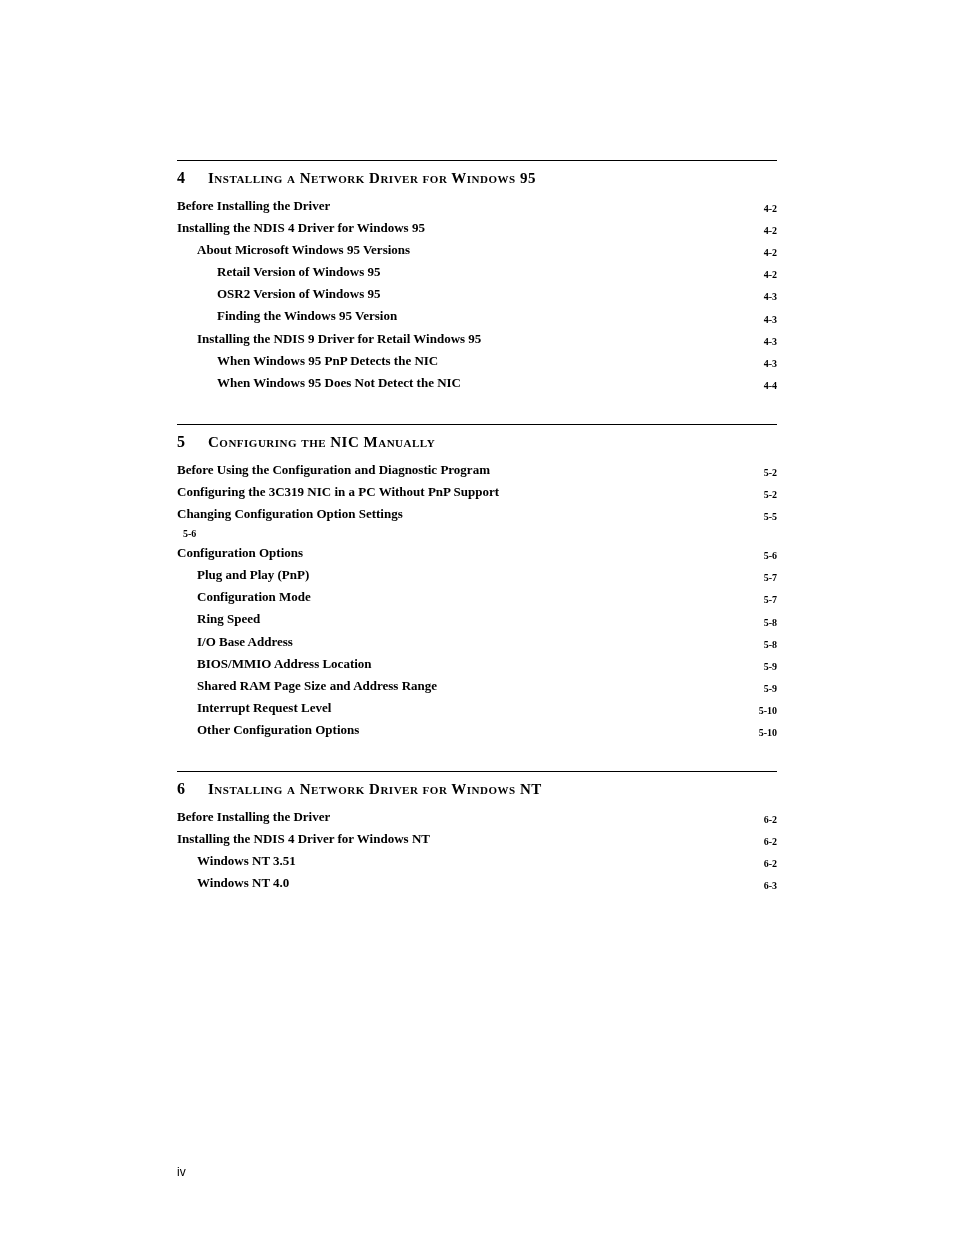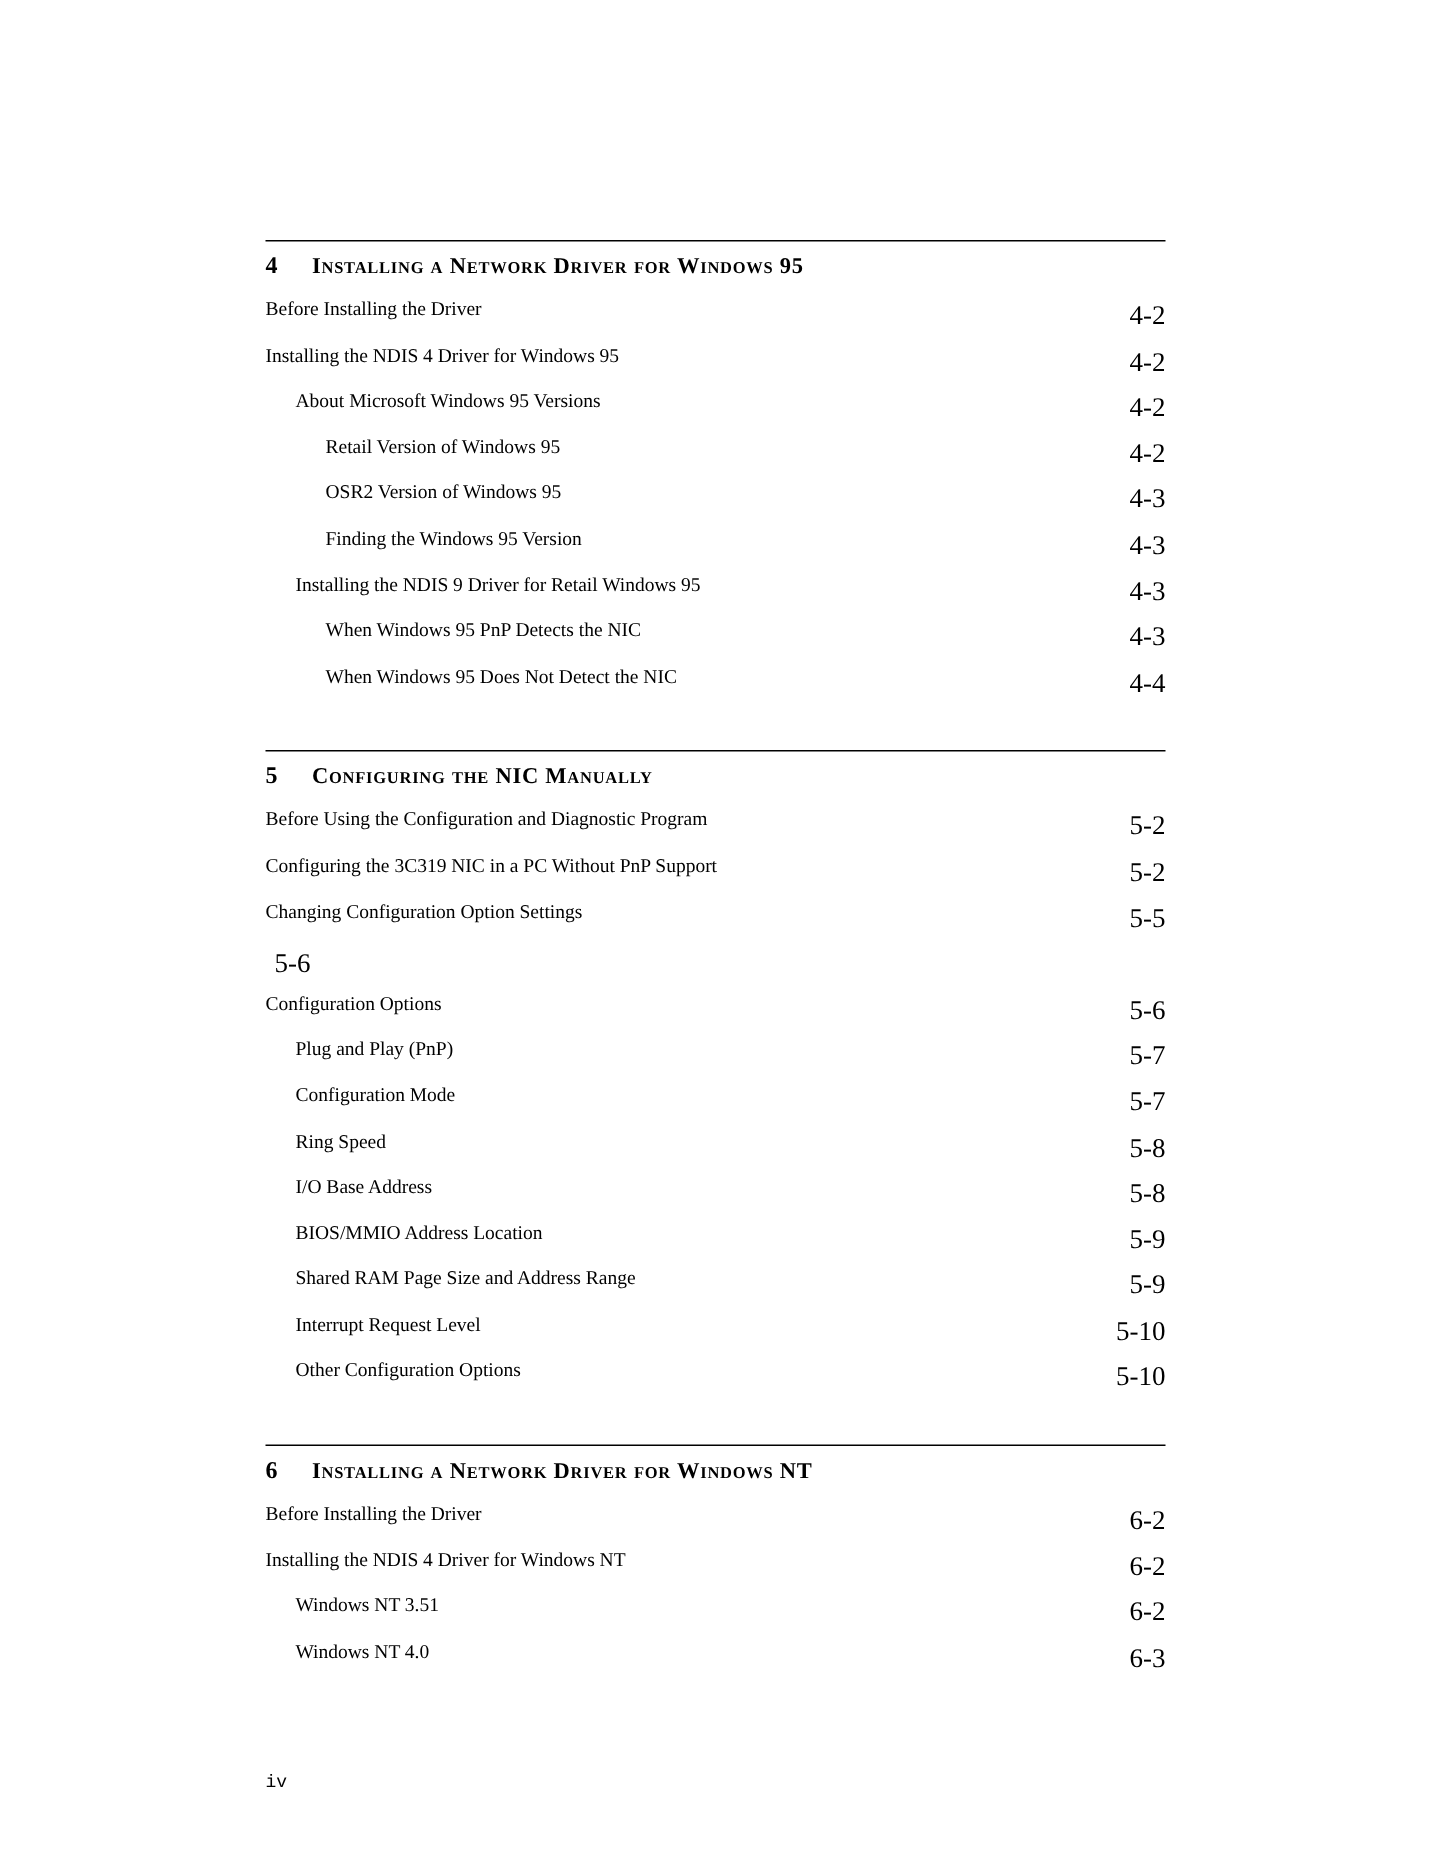--- a/index.html
+++ b/index.html
@@ -54,50 +54,51 @@
     }
 
     .toc-entries {
       padding-left: 0;
       margin-top: 4px;
     }
 
     .toc-entry {
       display: flex;
       justify-content: space-between;
-      align-items: flex-start;
+      align-items: flex-end;
       line-height: 1.7;
+      font-weight: bold;
     }
 
     .toc-text {
       font-size: 13px;
       font-family: 'Times New Roman', Times, serif;
     }
 
     .toc-page {
-      font-size: 18px;
+      font-size: 10px;
       font-family: 'Times New Roman', Times, serif;
       white-space: nowrap;
       margin-left: 6px;
     }
 
     .indent-1 {
       padding-left: 20px;
     }
 
     .indent-2 {
       padding-left: 40px;
     }
 
     .page-footer {
       position: absolute;
-      bottom: 40px;
+      bottom: 56px;
       left: 0;
       font-size: 12px;
-      font-family: Liberation Mono, monospace;
+      font-family: Liberation Sans, sans-serif;
     }
   </style>
 </head>
 <body>
 
 <div class="page">
 
   <div id="sections-container">
       <div class="section">
         <div class="section-header">

